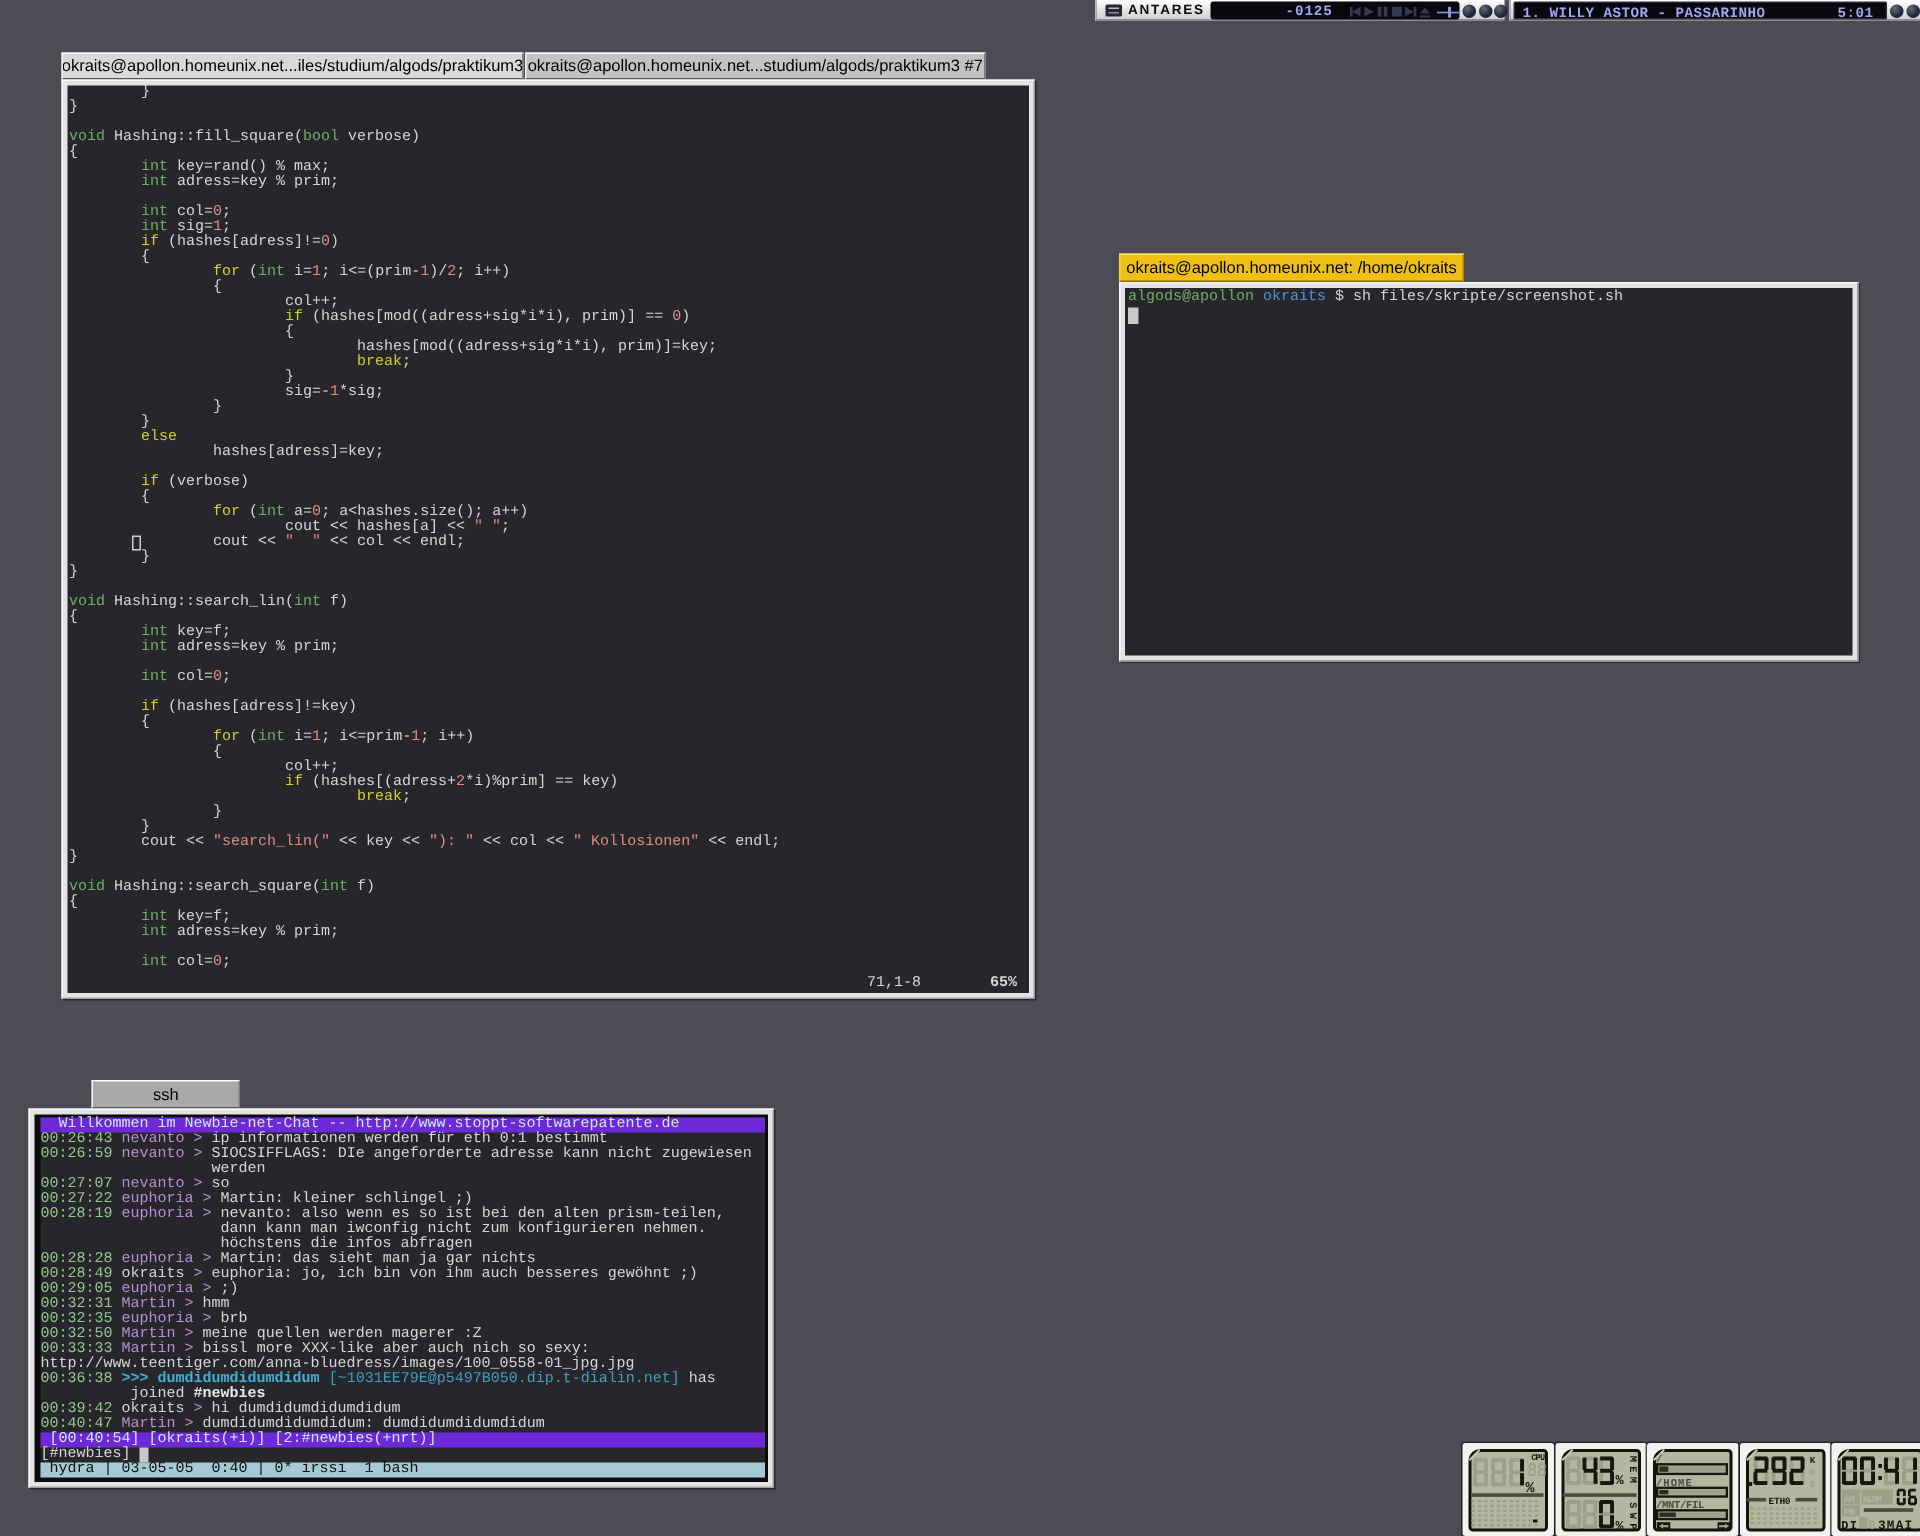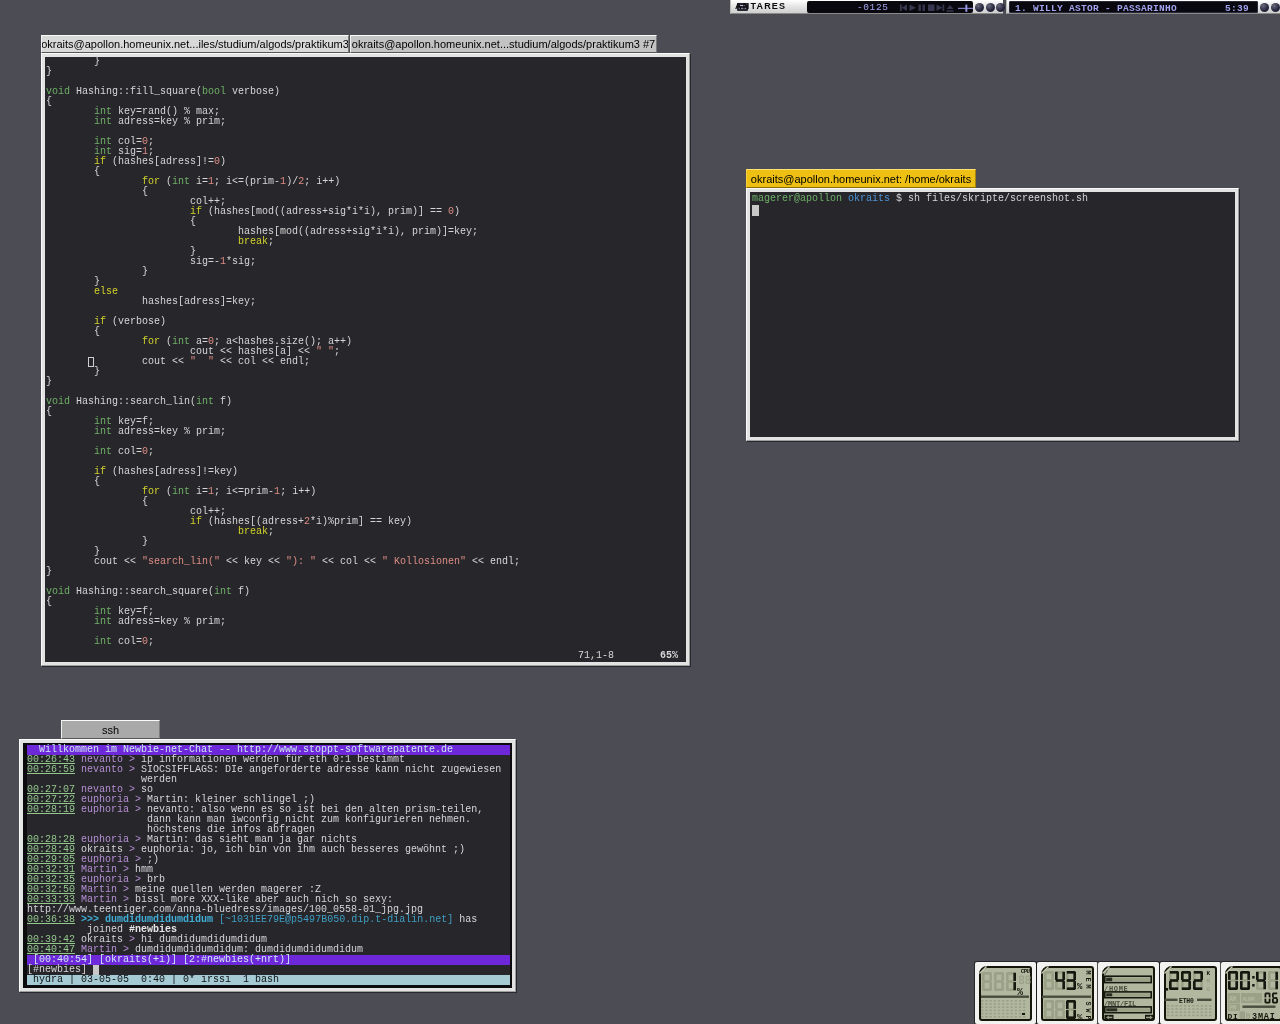--- a/index.html
+++ b/index.html
@@ -2,21 +2,21 @@
 <html><head><meta charset="utf-8">
 <style>
 * { margin:0; padding:0; box-sizing:border-box; }
 html,body { width:1280px; height:1024px; overflow:hidden; }
 body { background:#4c4c54; position:relative; font-family:"Liberation Sans",sans-serif; }
 .abs { position:absolute; }
 
 .termtxt { font-family:"Liberation Mono",monospace; font-size:10px; line-height:10px; color:#d6d6d6; white-space:pre; }
 .row { height:10px; white-space:pre; }
 .y { color:#d2d22a; } .g { color:#6fae66; } .r { color:#de8d85; }
-.ts { color:#94c78c;text-decoration:underline; } .nk { color:#b78fd4; }
+.ts { color:#94c78c; } .nk { color:#b78fd4; }
 .cy { color:#3f9fc4; } .cb { color:#41aed6; font-weight:bold; } .bd { font-weight:bold; color:#e8e8e8; }
 .bar { background:#6d28d9; color:#cfe8f4; }
 .sbar { background:#a6cad3; color:#0c1014; }
 .cur { display:inline-block; width:6px; height:10px; border:1px solid #cfcfcf; vertical-align:top; }
 .blockcur { display:inline-block; width:6px; height:10px; background:#c8c8c8; vertical-align:top; }
 
 .tab { position:absolute; display:flex; align-items:center; justify-content:center; font-size:11px; color:#000;
        border-top:1px solid #fbfbfb; border-left:1px solid #f2f2f2; border-right:1px solid #7c7c7c; border-bottom:1px solid #565656; overflow:hidden; white-space:nowrap; }
 .frame { position:absolute; background:#e3e3e3; box-shadow:1px 1px 0 rgba(10,10,14,0.55); border-top:1px solid #fafafa; border-left:1px solid #fafafa; border-right:1px solid #9e9e9e; border-bottom:1px solid #9e9e9e; }
 .screen { position:absolute; background:#26262b; }
@@ -25,23 +25,23 @@
 .lcdi { position:absolute; left:4px; top:4px; right:4px; bottom:3px; background:#b2b79f; border:2.5px solid #141408; border-radius:5px 3px 3px 3px; }
 .lcdi { border-top-left-radius:8px; }
 </style></head>
 <body>
 
 <div class="abs" style="left:730px;top:0;width:273px;height:14px;background:linear-gradient(#ffffff,#e2e2e2 55%,#cfcfcf);border-bottom:1px solid #8a8a8a;border-left:1px solid #bbb;">
   <div class="abs" style="left:6px;top:3px;width:11px;height:8px;background:#262637;border-radius:1px;">
      <div class="abs" style="left:2px;top:2px;width:7px;height:1px;background:#b9b9c9"></div>
      <div class="abs" style="left:2px;top:4.5px;width:7px;height:1px;background:#8a8a9a"></div>
   </div>
-  <div class="abs" style="left:4px;top:1px;font-family:'Liberation Sans',sans-serif;font-weight:bold;font-size:9px;letter-spacing:1.2px;color:#0a0a0a;">ANTARES</div>
+  <div class="abs" style="left:21px;top:1px;font-family:'Liberation Sans',sans-serif;font-weight:bold;font-size:9px;letter-spacing:1.2px;color:#0a0a0a;">ANTARES</div>
   <div class="abs" style="left:76px;top:1px;width:166px;height:12px;background:#08080e;border-radius:2px;">
-     <div class="abs" style="left:50px;top:1px;font-family:'Liberation Mono',monospace;font-weight:normal;font-size:9.5px;letter-spacing:0.6px;color:#a3a3f0;text-align:center;">-0125</div>
+     <div class="abs" style="left:50px;top:1px;font-family:'Liberation Mono',monospace;font-weight:bold;font-size:9.5px;letter-spacing:0.6px;color:#a3a3f0;text-align:center;">-0125</div>
      <svg class="abs" style="left:0;top:0" width="166" height="12" viewBox="0 0 166 12">
         <rect x="93" y="3.5" width="1.8" height="6.5" fill="#37374f"></rect>
         <path d="M 100 3.5 L 100 10 L 94.5 6.8 Z" fill="#37374f"></path>
         <path d="M 102.5 3.5 L 102.5 10 L 109 6.8 Z" fill="#37374f"></path>
         <rect x="111.5" y="3.5" width="2.4" height="6.5" fill="#37374f"></rect>
         <rect x="115.5" y="3.5" width="2.4" height="6.5" fill="#37374f"></rect>
         <rect x="121" y="3.5" width="6.6" height="6.5" fill="#37374f"></rect>
         <path d="M 129.5 3.5 L 129.5 10 L 135.5 6.8 Z" fill="#37374f"></path>
         <rect x="135.5" y="3.5" width="1.8" height="6.5" fill="#37374f"></rect>
         <path d="M 139.5 8 L 143 4 L 146.5 8 Z" fill="#37374f"></path>
@@ -51,38 +51,38 @@
       </svg>
   </div>
   <div class="abs" style="left:244px;top:2.5px;width:9px;height:9px;border-radius:50%;background:radial-gradient(circle at 35% 30%,#6a6a7e,#23233a 60%);"></div>
   <div class="abs" style="left:254.5px;top:2.5px;width:9px;height:9px;border-radius:50%;background:radial-gradient(circle at 35% 30%,#6a6a7e,#23233a 60%);"></div>
   <div class="abs" style="left:265px;top:2.5px;width:9px;height:9px;border-radius:50%;background:radial-gradient(circle at 35% 30%,#6a6a7e,#23233a 60%);"></div>
 </div>
 
 <div class="abs" style="left:1006px;top:0;width:274px;height:14px;background:linear-gradient(#ffffff,#e2e2e2 55%,#cfcfcf);border-bottom:1px solid #8a8a8a;border-left:1px solid #bbb;">
   <div class="abs" style="left:2px;top:1px;width:249px;height:12px;background:#08080e;border:1px solid #2a2a3a;border-radius:1px;">
      <div class="abs" style="left:5px;top:1px;font-family:'Liberation Mono',monospace;font-weight:bold;font-size:9.5px;letter-spacing:0.3px;color:#a3a3f0;">1. WILLY ASTOR - PASSARINHO</div>
-     <div class="abs" style="right:8px;top:1px;font-family:'Liberation Mono',monospace;font-weight:bold;font-size:9.5px;letter-spacing:0.3px;color:#a3a3f0;">5:39</div>
+     <div class="abs" style="right:8px;top:1px;font-family:'Liberation Mono',monospace;font-weight:bold;font-size:9.5px;letter-spacing:0.3px;color:#a3a3f0;">5:01</div>
   </div>
   <div class="abs" style="left:252.5px;top:2.5px;width:9px;height:9px;border-radius:50%;background:radial-gradient(circle at 35% 30%,#6a6a7e,#23233a 60%);"></div>
   <div class="abs" style="left:263.5px;top:2.5px;width:9px;height:9px;border-radius:50%;background:radial-gradient(circle at 35% 30%,#6a6a7e,#23233a 60%);"></div>
 </div>
 
 <div class="tab" style="left:41px;top:35px;width:308px;height:18px;background:#d9d9d9;text-align:center;">okraits@apollon.homeunix.net...iles/studium/algods/praktikum3</div>
 <div class="tab" style="left:350px;top:35px;width:307px;height:18px;background:#c3c3c3;">okraits@apollon.homeunix.net...studium/algods/praktikum3 #7</div>
 <div class="frame" style="left:41px;top:53px;width:649px;height:613px;"></div>
 <div class="screen" style="left:45px;top:57px;width:641px;height:605px;"></div>
 <div class="abs termtxt" style="left:46px;top:57px;"><div class="row">        }</div><div class="row">}</div><div class="row"></div><div class="row"><span class="g">void</span> Hashing::fill_square(<span class="g">bool</span> verbose)</div><div class="row">{</div><div class="row">        <span class="g">int</span> key=rand() % max;</div><div class="row">        <span class="g">int</span> adress=key % prim;</div><div class="row"></div><div class="row">        <span class="g">int</span> col=<span class="r">0</span>;</div><div class="row">        <span class="g">int</span> sig=<span class="r">1</span>;</div><div class="row">        <span class="y">if</span> (hashes[adress]!=<span class="r">0</span>)</div><div class="row">        {</div><div class="row">                <span class="y">for</span> (<span class="g">int</span> i=<span class="r">1</span>; i&lt;=(prim-<span class="r">1</span>)/<span class="r">2</span>; i++)</div><div class="row">                {</div><div class="row">                        col++;</div><div class="row">                        <span class="y">if</span> (hashes[mod((adress+sig*i*i), prim)] == <span class="r">0</span>)</div><div class="row">                        {</div><div class="row">                                hashes[mod((adress+sig*i*i), prim)]=key;</div><div class="row">                                <span class="y">break</span>;</div><div class="row">                        }</div><div class="row">                        sig=-<span class="r">1</span>*sig;</div><div class="row">                }</div><div class="row">        }</div><div class="row">        <span class="y">else</span></div><div class="row">                hashes[adress]=key;</div><div class="row"></div><div class="row">        <span class="y">if</span> (verbose)</div><div class="row">        {</div><div class="row">                <span class="y">for</span> (<span class="g">int</span> a=<span class="r">0</span>; a&lt;hashes.size(); a++)</div><div class="row">                        cout &lt;&lt; hashes[a] &lt;&lt; <span class="r">" "</span>;</div><div class="row">       <span class="cur"> </span>        cout &lt;&lt; <span class="r">"  "</span> &lt;&lt; col &lt;&lt; endl;</div><div class="row">        }</div><div class="row">}</div><div class="row"></div><div class="row"><span class="g">void</span> Hashing::search_lin(<span class="g">int</span> f)</div><div class="row">{</div><div class="row">        <span class="g">int</span> key=f;</div><div class="row">        <span class="g">int</span> adress=key % prim;</div><div class="row"></div><div class="row">        <span class="g">int</span> col=<span class="r">0</span>;</div><div class="row"></div><div class="row">        <span class="y">if</span> (hashes[adress]!=key)</div><div class="row">        {</div><div class="row">                <span class="y">for</span> (<span class="g">int</span> i=<span class="r">1</span>; i&lt;=prim-<span class="r">1</span>; i++)</div><div class="row">                {</div><div class="row">                        col++;</div><div class="row">                        <span class="y">if</span> (hashes[(adress+<span class="r">2</span>*i)%prim] == key)</div><div class="row">                                <span class="y">break</span>;</div><div class="row">                }</div><div class="row">        }</div><div class="row">        cout &lt;&lt; <span class="r">"search_lin("</span> &lt;&lt; key &lt;&lt; <span class="r">"): "</span> &lt;&lt; col &lt;&lt; <span class="r">" Kollosionen"</span> &lt;&lt; endl;</div><div class="row">}</div><div class="row"></div><div class="row"><span class="g">void</span> Hashing::search_square(<span class="g">int</span> f)</div><div class="row">{</div><div class="row">        <span class="g">int</span> key=f;</div><div class="row">        <span class="g">int</span> adress=key % prim;</div><div class="row"></div><div class="row">        <span class="g">int</span> col=<span class="r">0</span>;</div></div>
 <div class="abs termtxt" style="left:578px;top:651px;">71,1-8</div>
 <div class="abs termtxt" style="left:660px;top:651px;font-weight:bold;">65%</div>
 
 <div class="tab" style="left:746px;top:169px;width:230px;height:19px;background:#eec013;border-top:1px solid #ffe272;border-left:1px solid #f8d23d;border-right:1px solid #a8830a;border-bottom:1px solid #8a6d00;">okraits@apollon.homeunix.net: /home/okraits</div>
 <div class="frame" style="left:746px;top:188px;width:493px;height:253px;"></div>
 <div class="screen" style="left:750px;top:192px;width:485px;height:245px;"></div>
-<div class="abs termtxt" style="left:752px;top:194px;"><span class="g">magerer@apollon</span> <span style="color:#4d94d6">okraits</span> $ sh files/skripte/screenshot.sh</div>
+<div class="abs termtxt" style="left:752px;top:194px;"><span class="g">algods@apollon</span> <span style="color:#4d94d6">okraits</span> $ sh files/skripte/screenshot.sh</div>
 <div class="abs" style="left:752px;top:205px;width:7px;height:11px;background:#c8c8c8;"></div>
 
 <div class="tab" style="left:23px;top:720px;width:99px;height:19px;background:#a9a9a9;margin-left:38px;">ssh</div>
 <div class="frame" style="left:19px;top:739px;width:497px;height:253px;"></div>
 <div class="abs" style="left:23px;top:743px;width:489px;height:245px;background:#0b0b0d;"></div>
 <div class="screen" style="left:27px;top:745px;width:483px;height:240px;"></div>
 <div class="abs termtxt" style="left:27px;top:745px;width:483px;"><div class="row bar">  Willkommen im Newbie-net-Chat -- http://www.stoppt-softwarepatente.de</div><div class="row n"><span class="ts">00:26:43</span> <span class="nk">nevanto</span> <span class="nk">&gt;</span> ip informationen werden für eth 0:1 bestimmt</div><div class="row n"><span class="ts">00:26:59</span> <span class="nk">nevanto</span> <span class="nk">&gt;</span> SIOCSIFFLAGS: DIe angeforderte adresse kann nicht zugewiesen</div><div class="row n">                   werden</div><div class="row n"><span class="ts">00:27:07</span> <span class="nk">nevanto</span> <span class="nk">&gt;</span> so</div><div class="row n"><span class="ts">00:27:22</span> <span class="nk">euphoria</span> <span class="nk">&gt;</span> Martin: kleiner schlingel ;)</div><div class="row n"><span class="ts">00:28:19</span> <span class="nk">euphoria</span> <span class="nk">&gt;</span> nevanto: also wenn es so ist bei den alten prism-teilen,</div><div class="row n">                    dann kann man iwconfig nicht zum konfigurieren nehmen.</div><div class="row n">                    höchstens die infos abfragen</div><div class="row n"><span class="ts">00:28:28</span> <span class="nk">euphoria</span> <span class="nk">&gt;</span> Martin: das sieht man ja gar nichts</div><div class="row n"><span class="ts">00:28:49</span> okraits <span class="nk">&gt;</span> euphoria: jo, ich bin von ihm auch besseres gewöhnt ;)</div><div class="row n"><span class="ts">00:29:05</span> <span class="nk">euphoria</span> <span class="nk">&gt;</span> ;)</div><div class="row n"><span class="ts">00:32:31</span> <span class="nk">Martin</span> <span class="nk">&gt;</span> hmm</div><div class="row n"><span class="ts">00:32:35</span> <span class="nk">euphoria</span> <span class="nk">&gt;</span> brb</div><div class="row n"><span class="ts">00:32:50</span> <span class="nk">Martin</span> <span class="nk">&gt;</span> meine quellen werden magerer :Z</div><div class="row n"><span class="ts">00:33:33</span> <span class="nk">Martin</span> <span class="nk">&gt;</span> bissl more XXX-like aber auch nich so sexy:</div><div class="row n">http://www.teentiger.com/anna-bluedress/images/100_0558-01_jpg.jpg</div><div class="row n"><span class="ts">00:36:38</span> <span class="cb">&gt;&gt;&gt;</span> <span class="cb">dumdidumdidumdidum</span> <span class="cy">[~1031EE79E@p5497B050.dip.t-dialin.net]</span> has</div><div class="row n">          joined <span class="bd">#newbies</span></div><div class="row n"><span class="ts">00:39:42</span> okraits <span class="nk">&gt;</span> hi dumdidumdidumdidum</div><div class="row n"><span class="ts">00:40:47</span> <span class="nk">Martin</span> <span class="nk">&gt;</span> dumdidumdidumdidum: dumdidumdidumdidum</div><div class="row bar"> [00:40:54] [okraits(+i)] [2:#newbies(+nrt)]</div><div class="row n">[#newbies] <span class="blockcur"> </span></div><div class="row sbar"> hydra | 03-05-05  0:40 | 0* irssi  1 bash</div></div>
 
 <div class="lcdp" style="left:975px;top:962px;width:61px;height:62px;">
 <div class="lcdi"></div>

